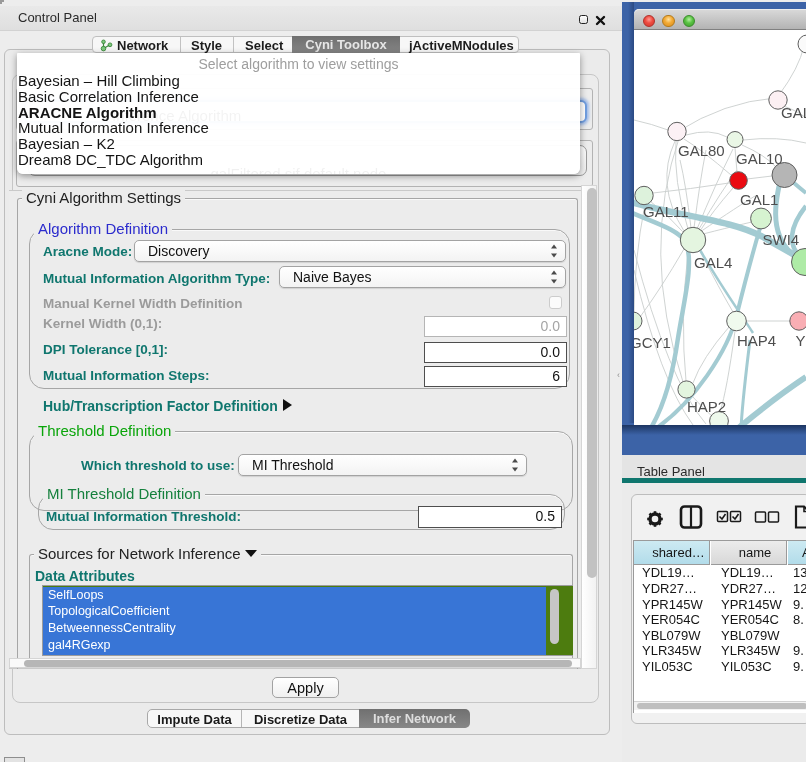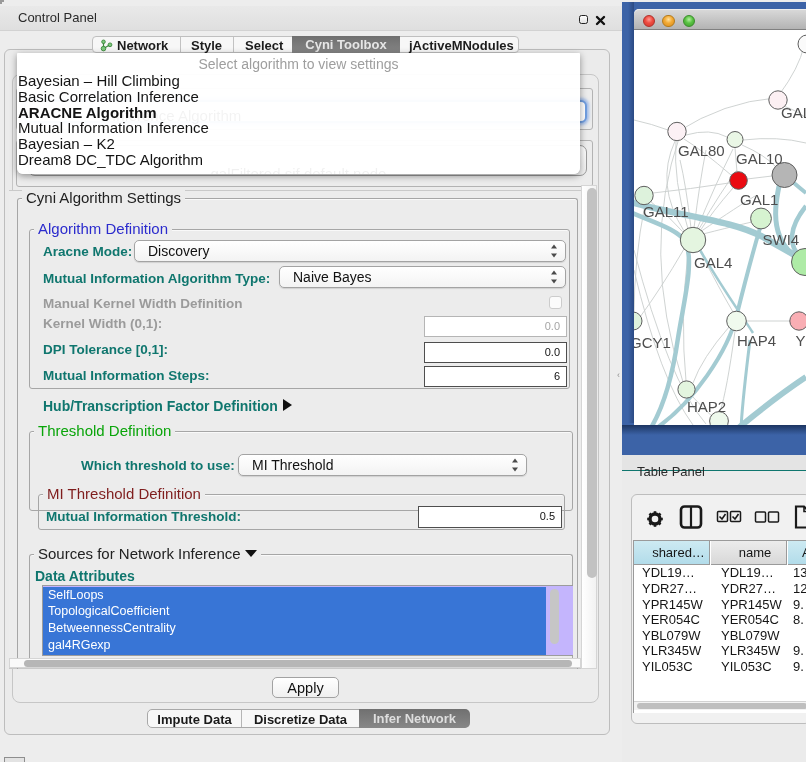--- a/index.html
+++ b/index.html
@@ -1,27 +1,27 @@
 <!DOCTYPE html>
 <html><head>
 <meta charset="utf-8">
 <style>
   * { margin:0; padding:0; box-sizing:border-box; }
   html,body { width:806px; height:762px; overflow:hidden; }
   body { font-family:"Liberation Sans", sans-serif; background:#ededed; position:relative; }
   .abs { position:absolute; }
-  .grp { position:absolute; border:1px solid #a6a6a6; border-radius:3px; box-shadow:inset 0 1px 0 rgba(255,255,255,0.7); }
+  .grp { position:absolute; border:1px solid #a6a6a6; border-radius:15px; box-shadow:inset 0 1px 0 rgba(255,255,255,0.7); }
   .grp > .glabel { position:absolute; top:-9px; left:4px; background:#ececec; padding:0 4px; font-size:15px; line-height:15px; white-space:nowrap; }
   .blbl { font-size:13.5px; font-weight:bold; color:#0f766e; position:absolute; white-space:nowrap; }
   .combo { position:absolute; border:1px solid #a3a3a3; border-radius:5px; background:linear-gradient(#ffffff,#f3f3f3); box-shadow:0 1px 1px rgba(0,0,0,0.12); font-size:14px; color:#111; }
   .combo .ctext { position:absolute; left:13px; top:50%; transform:translateY(-50%); white-space:nowrap; }
   .combo .steppers { position:absolute; right:7px; top:50%; transform:translateY(-50%); width:8px; height:13px; }
   .steppers:before { content:""; position:absolute; left:1px; top:0; border-left:3px solid transparent; border-right:3px solid transparent; border-bottom:4.5px solid #4a4a4a; }
   .steppers:after { content:""; position:absolute; left:1px; bottom:0; border-left:3px solid transparent; border-right:3px solid transparent; border-top:4.5px solid #4a4a4a; }
-  .tfield { position:absolute; background:#fff; font-size:11px; text-align:right; padding-right:6px; }
+  .tfield { position:absolute; background:#fff; font-size:14px; text-align:right; padding-right:6px; }
 </style>
 </head>
 <body>
 
 <div class="abs" style="left:0;top:0;width:4px;height:1.5px;background:#9a9a9a;"></div>
 <div class="abs" style="left:0;top:0;width:1.5px;height:4px;background:#9a9a9a;"></div>
 
 <div class="abs" style="left:0;top:6px;width:622px;height:25px;background:linear-gradient(#e9e9e9,#dfdfdf);border-bottom:1px solid #d2d2d2;">
   <div class="abs" style="left:18px;top:4px;font-size:13px;color:#2a2a2a;">Control Panel</div>
   <div class="abs" style="left:579px;top:9px;width:9px;height:9px;border:1.8px solid #222;border-radius:2.5px;background:linear-gradient(#fdfdfd,#e2e2e2);"></div>
@@ -89,30 +89,30 @@
 <div class="grp" style="left:29px;top:431px;width:544px;height:80px;">
   <div class="glabel" style="color:#0aa50a;">Threshold Definition</div>
 </div>
 <div class="blbl" style="left:81px;top:458px;">Which threshold to use:</div>
 <div class="combo" style="left:238px;top:454px;width:289px;height:22px;">
     <span class="ctext">MI Threshold</span>
     <span class="steppers"></span>
   </div>
 
 <div class="grp" style="left:38px;top:494px;width:527px;height:36px;">
-  <div class="glabel" style="color:#7f1d1d;">MI Threshold Definition</div>
+  <div class="glabel" style="color:#15803d;">MI Threshold Definition</div>
 </div>
 <div class="blbl" style="left:46px;top:509px;">Mutual Information Threshold:</div>
 <div class="tfield" style="left:418px;top:506px;width:144px;height:22px;border:1.5px solid #4e4e4e;color:#111;line-height:19px;">0.5</div>
 
 <div class="grp" style="left:29px;top:554px;width:544px;height:114px;border-bottom:none;border-radius:3px 3px 0 0;">
   <div class="glabel" style="color:#222;">Sources for Network Inference <span style="display:inline-block;vertical-align:2px;width:0;height:0;border-left:6px solid transparent;border-right:6px solid transparent;border-top:7px solid #111;"></span></div>
 </div>
 <div class="blbl" style="left:35px;top:568px;font-size:14px;">Data Attributes</div>
-<div class="abs" style="left:42px;top:584.5px;width:531px;height:71px;background:#c4b5fd;border:1px solid #9c9c9c;border-right:none;">
+<div class="abs" style="left:42px;top:584.5px;width:531px;height:71px;background:#4d7c0f;border:1px solid #9c9c9c;border-right:none;">
   <div class="abs" style="left:0;top:1px;width:503px;height:68px;background:#3875d6;color:#fff;font-size:12.5px;line-height:16.9px;padding-left:5px;">SelfLoops<br>TopologicalCoefficient<br>BetweennessCentrality<br>gal4RGexp</div>
   <div class="abs" style="left:507px;top:3px;width:9px;height:55px;background:#c6c6c6;border-radius:5px;"></div>
 </div>
 
 <div class="abs" style="left:9px;top:658px;width:572px;height:10px;background:#fafafa;border:1px solid #d5d5d5;">
   <div class="abs" style="left:14px;top:1px;width:548px;height:6.5px;background:#b6b6b6;border-radius:4px;"></div>
 </div>
 
 <div class="abs" style="left:581px;top:185px;width:16px;height:484px;background:linear-gradient(90deg,#ffffff,#f2f2f2);border:1px solid #d5d5d5;">
   <div class="abs" style="left:5px;top:2px;width:9.5px;height:390px;background:#c2c2c2;border-radius:5px;"></div>
@@ -231,21 +231,21 @@
     <text x="762.5" y="245">SWI4</text>
     <text x="694" y="268">GAL4</text>
     <text x="630" y="347.5">GCY1</text>
     <text x="737" y="345.5">HAP4</text>
     <text x="795.5" y="345.5">Y</text>
     <text x="687" y="411.5">HAP2</text>
   </g>
 </svg>
 
 <div class="abs" style="left:622px;top:455px;width:184px;height:307px;background:#ebebeb;">
-  <div class="abs" style="left:0;top:0;width:184px;height:16px;background:#e4e4e4;border-bottom:1px solid #0f766e;">
+  <div class="abs" style="left:0;top:0;width:184px;height:28px;background:#e4e4e4;border-bottom:5px solid #0f766e;">
     <div class="abs" style="left:15px;top:9px;font-size:13px;color:#2a2a2a;">Table Panel</div>
   </div>
   <div class="abs" style="left:8.5px;top:39px;width:180px;height:230px;background:#f1f1f1;border:1px solid #bdbdbd;border-radius:6px;"></div>
 
   <svg class="abs" style="left:25px;top:50px;" width="160" height="30" viewBox="0 0 160 30">
     <g fill="#1a1a1a">
       <g transform="translate(8,14)">
         <circle r="5" fill="none" stroke="#1a1a1a" stroke-width="3.4"></circle>
         <g stroke="#1a1a1a" stroke-width="2.6">
           <line x1="0" y1="-5.8" x2="0" y2="-7.8"></line>

